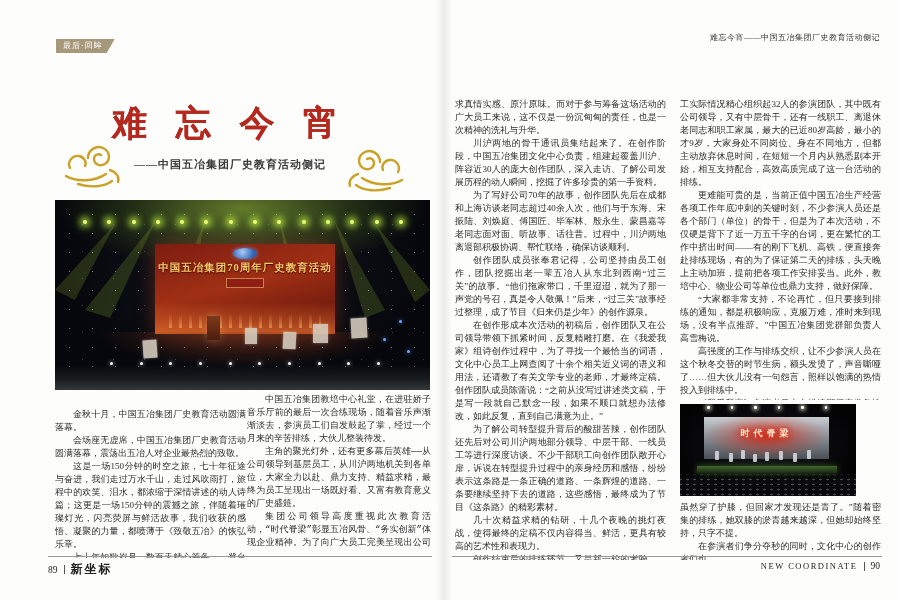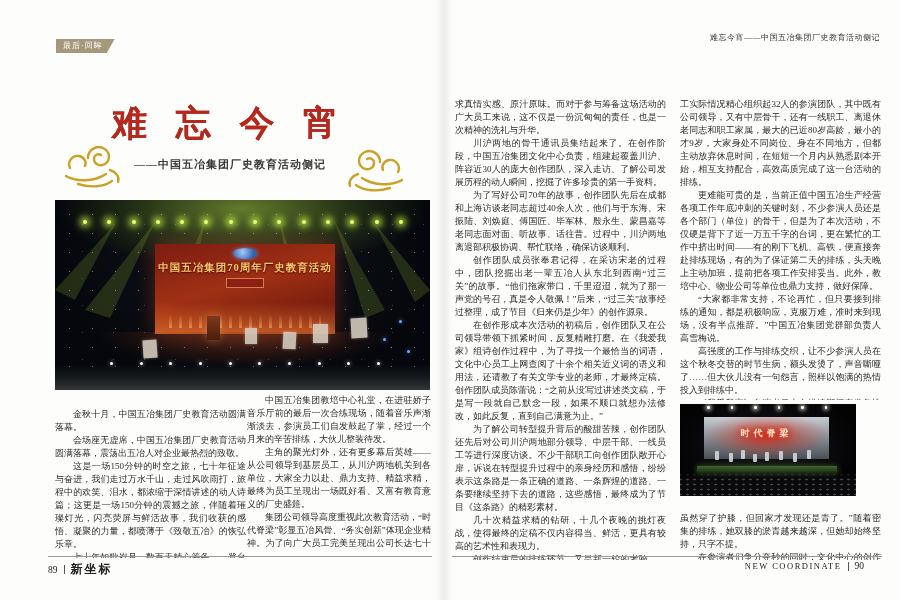--- a/index.html
+++ b/index.html
@@ -106,27 +106,27 @@
   .photo1-bottom{
     position:absolute;left:0;bottom:0;width:100%;height:26px;
     background:linear-gradient(to bottom,transparent,rgba(25,28,30,.95) 55%,#33373a 100%);
   }
   .bluedot{position:absolute;width:3px;height:3px;border-radius:50%;background:#6fa6ff;box-shadow:0 0 4px #5b8fe8;}
   
   .col{position:absolute;font-size:9px;line-height:13px;overflow:hidden;}
   .col p{margin:0;text-indent:2em;text-align:justify;}
   .col p.noindent{text-indent:0;}
   .col-l-a{left:55px;top:408px;width:191px;height:150px;}
-  .col-l-b{left:247px;top:394px;width:184px;height:156px;}
+  .col-l-b{left:247px;top:394px;width:184px;height:156px;font-family:Liberation Mono, monospace;}
   .col-r-a{left:455px;top:98px;width:211px;height:462px;}
   .col-r-b{left:680px;top:98px;width:201px;height:462px;}
   .rb-before{height:302px;overflow:hidden;}
   
   .photo2{
-    position:relative;width:179px;height:92px;margin:4px 0 16px -3px;
+    position:relative;width:179px;height:92px;margin:4px 0 5px -3px;
     background:radial-gradient(ellipse at 50% 45%,#15161a 0%,#030304 75%);
     overflow:hidden;
   }
   .p2-spots{position:absolute;left:30px;top:2px;width:120px;display:flex;justify-content:space-between;}
   .p2-spots i{width:2.5px;height:2.5px;border-radius:50%;background:#fff;box-shadow:0 0 4px 1.5px rgba(255,255,240,.8);}
   .screen2{
     position:absolute;left:27px;top:13px;width:125px;height:42px;
     background:linear-gradient(#c9cdd1 0%,#8d949b 45%,#494f55 100%);
   }
   .screen2:before{
@@ -154,21 +154,21 @@
   
   .r-header{
     position:absolute;right:20px;top:32px;width:430px;text-align:right;
     font-size:8px;color:#333;letter-spacing:.5px;
   }
   .footer-rule{position:absolute;height:1px;background:#999;}
   .fr-l{left:48px;top:556px;width:384px;}
   .fr-r{left:452px;top:556px;width:430px;}
   .footer{position:absolute;top:561px;font-size:9px;color:#222;display:flex;align-items:center;gap:6px;justify-content:flex-end;}
   .foot-l{left:48px;}
-  .foot-r{right:36px;}
+  .foot-r{right:20px;}
   .foot-sep{width:1px;height:9px;background:#555;}
   .foot-num{font-size:9.5px;}
   .foot-brand-cn{font-weight:bold;letter-spacing:2px;font-size:12px;}
   .foot-brand-en{letter-spacing:1.5px;font-size:8.5px;}
 </style>
 </head>
 <body>
 
 <div class="spread-shadow"></div>
 
@@ -278,21 +278,21 @@
   <span class="foot-sep"></span>
   <span class="foot-brand-cn">新坐标</span>
 </div>
 
 <div class="r-header">难忘今宵——中国五冶集团厂史教育活动侧记</div>
 
 <div class="col col-r-a">
   <p class="noindent">求真情实感、原汁原味。而对于参与筹备这场活动的广大员工来说，这不仅是一份沉甸甸的责任，也是一次精神的洗礼与升华。</p>
   <p>川沪两地的骨干通讯员集结起来了。在创作阶段，中国五冶集团文化中心负责，组建起覆盖川沪、阵容近30人的庞大创作团队，深入走访、了解公司发展历程的动人瞬间，挖掘了许多珍贵的第一手资料。</p>
   <p>为了写好公司70年的故事，创作团队先后在成都和上海访谈老同志超过40余人次，他们与于东海、宋振陆、刘焕庭、傅国匠、毕军林、殷永生、蒙昌嘉等老同志面对面、听故事、话往昔。过程中，川沪两地离退部积极协调、帮忙联络，确保访谈顺利。</p>
-  <p>创作团队成员张奉君记得，在采访宋老的过程中，团队挖掘出老一辈五冶人从东北到西南“过三关”的故事。“他们拖家带口，千里迢迢，就为了那一声党的号召，真是令人敬佩！”后来，“过三关”故事经过整理，成了节目《归来仍是少年》的创作源泉。</p>
+  <p>创作团队成员张奉君记得，公司坚持由员工创作，团队挖掘出老一辈五冶人从东北到西南“过三关”的故事。“他们拖家带口，千里迢迢，就为了那一声党的号召，真是令人敬佩！”后来，“过三关”故事经过整理，成了节目《归来仍是少年》的创作源泉。</p>
   <p>在创作形成本次活动的初稿后，创作团队又在公司领导带领下抓紧时间，反复精雕打磨。在《我爱我家》组诗创作过程中，为了寻找一个最恰当的词语，文化中心员工上网查阅了十余个相关近义词的语义和用法，还请教了有关文学专业的老师，才最终定稿。创作团队成员陈蕾说：“之前从没写过讲述类文稿，于是写一段就自己默念一段，如果不顺口就想办法修改，如此反复，直到自己满意为止。”</p>
   <p>为了解公司转型提升背后的酸甜苦辣，创作团队还先后对公司川沪两地部分领导、中层干部、一线员工等进行深度访谈。不少干部职工向创作团队敞开心扉，诉说在转型提升过程中的亲身经历和感悟，纷纷表示这条路是一条正确的道路、一条辉煌的道路、一条要继续坚持下去的道路，这些感悟，最终成为了节目《这条路》的精彩素材。</p>
   <p>几十次精益求精的钻研，十几个夜晚的挑灯夜战，使得最终的定稿不仅内容得当、鲜活，更具有较高的艺术性和表现力。</p>
   <p>创作结束后的排练环节，又是新一轮的考验——排练开始的时候已经是10月初，离活动举行只有不到一个月的时间。</p>
 
 </div>
 
 <div class="col col-r-b">
   <div class="rb-before">
     <p class="noindent">工实际情况精心组织起32人的参演团队，其中既有公司领导，又有中层骨干，还有一线职工、离退休老同志和职工家属，最大的已近80岁高龄，最小的才9岁，大家身处不同岗位、身在不同地方，但都主动放弃休息时间，在短短一个月内从熟悉剧本开始，相互支持配合，高效高质完成了这一台活动的排练。</p>

